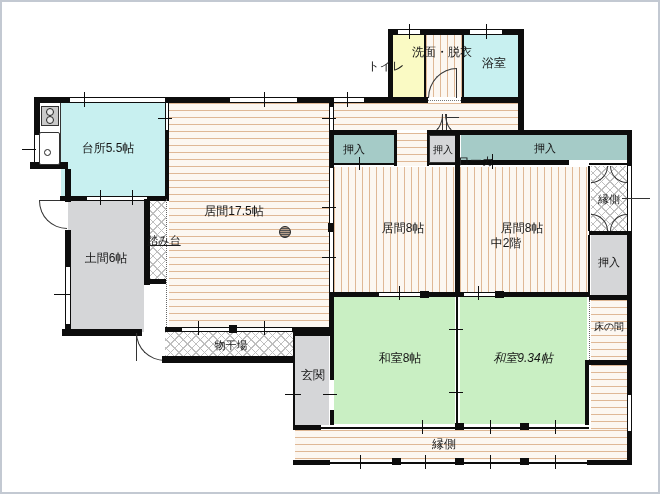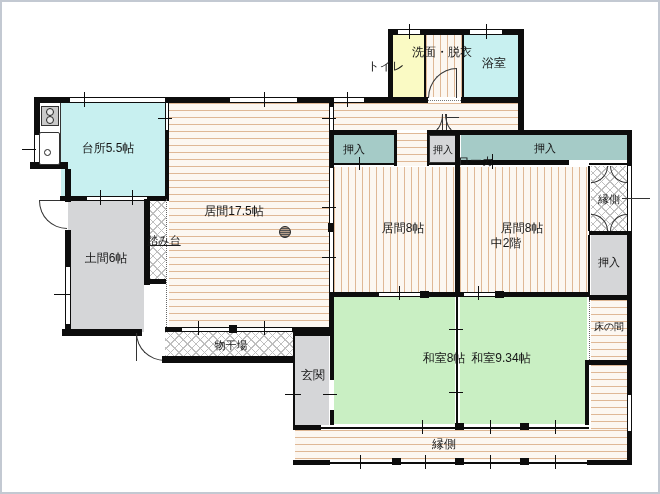--- a/index.html
+++ b/index.html
@@ -233,21 +233,21 @@
   <div class="lbl" style="left:492px;top:62px;">浴室</div>
   <div class="lbl s11" style="left:352px;top:147px;">押入</div>
   <div class="lbl s10" style="left:441px;top:147px;">押入</div>
   <div class="lbl s11" style="left:543px;top:146px;">押入</div>
   <div class="lbl" style="left:401px;top:227px;">居間8帖</div>
   <div class="lbl" style="left:520px;top:227px;">居間8帖</div>
   <div class="lbl" style="left:504px;top:242px;">中2階</div>
   <div class="lbl s11" style="left:607px;top:197px;">縁側</div>
   <div class="lbl s11" style="left:607px;top:260px;">押入</div>
   <div class="lbl s10" style="left:607px;top:324px;">床の間</div>
-  <div class="lbl" style="left:398px;top:357px;margin-left:44px;">和室8帖</div>
-  <div class="lbl" style="left:499px;top:357px;">和室9.34帖</div>
+  <div class="lbl" style="left:398px;top:357px;">和室8帖</div>
+  <div class="lbl" style="left:521px;top:357px;font-style:italic;">和室9.34帖</div>
   <div class="lbl" style="left:442px;top:443px;">縁側</div>
   <div class="lbl" style="left:311px;top:374px;">玄関</div>
   <div class="lbl s11" style="left:229px;top:343px;">物干場</div>
   <div class="lbl" style="left:104px;top:257px;">土間6帖</div>
   <div class="lbl s11" style="left:162px;top:238px;text-decoration:underline;">踏み台</div>
 
 </div>
 
 </body></html>

